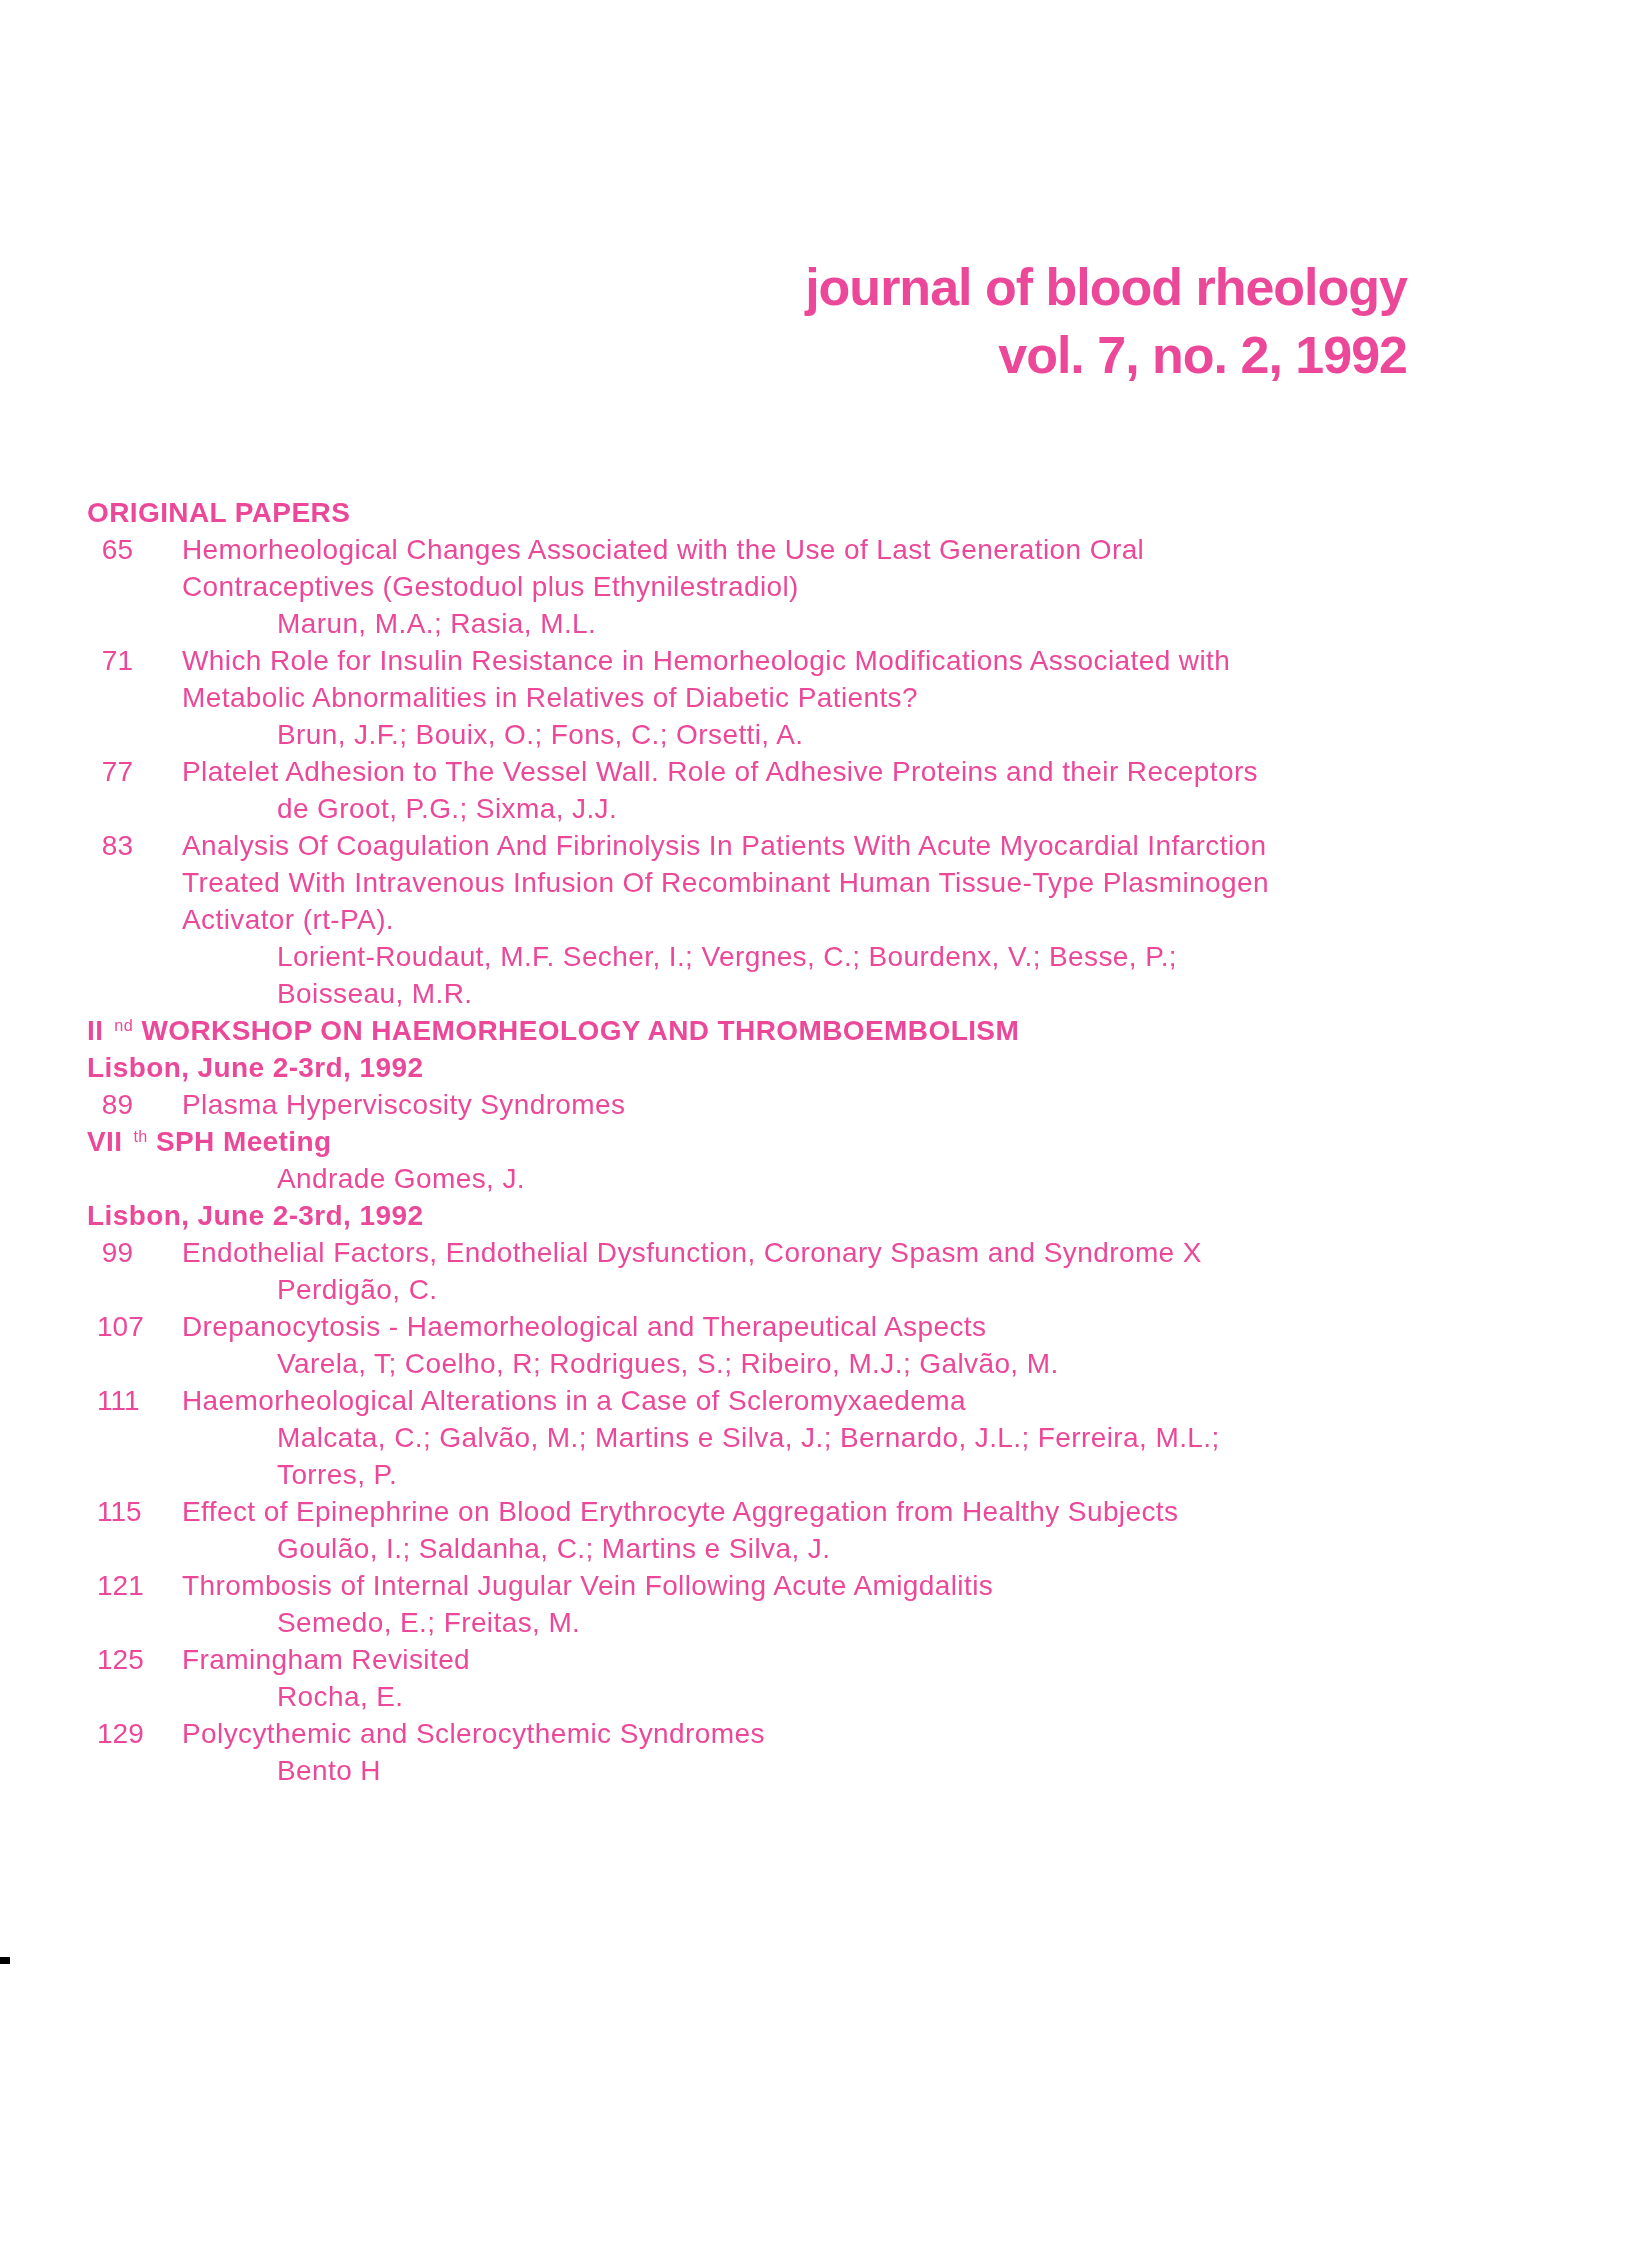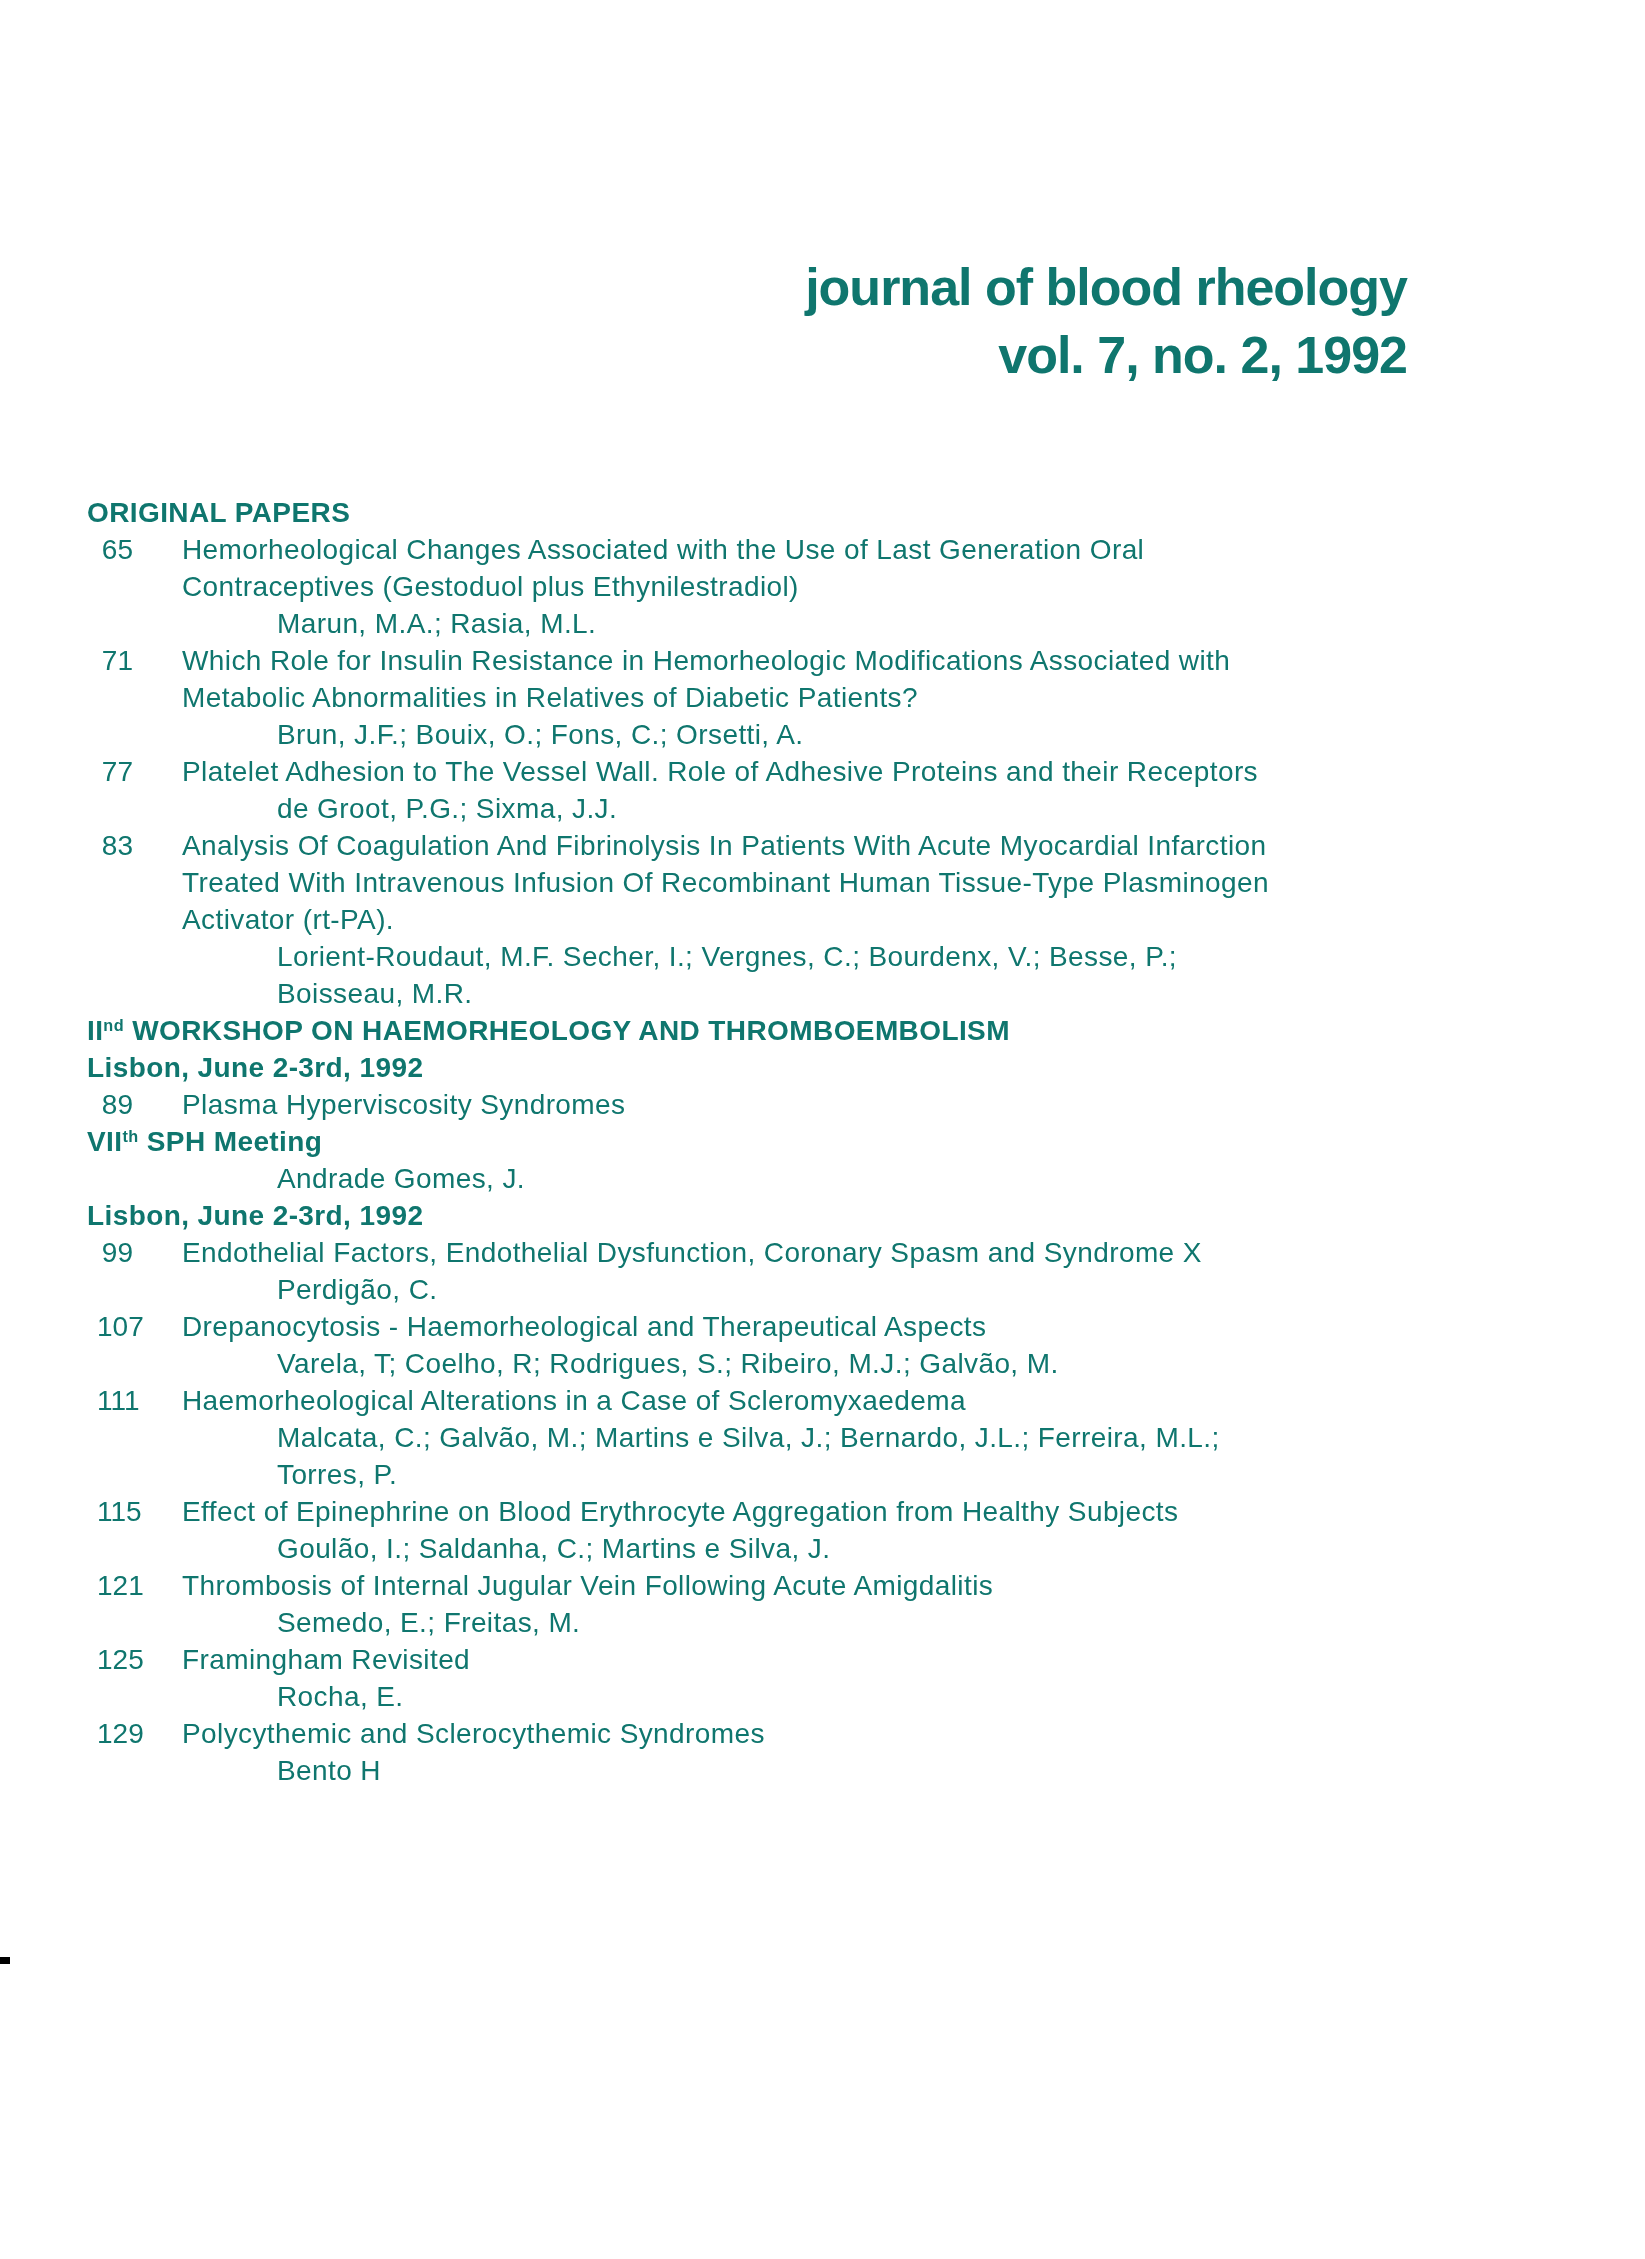--- a/index.html
+++ b/index.html
@@ -7,21 +7,21 @@
     padding: 0;
     background: #ffffff;
   }
   .page {
     position: relative;
     width: 1645px;
     height: 1964px;
     background: #ffffff;
     overflow: hidden;
     font-family: "Liberation Sans", "DejaVu Sans", sans-serif;
-    color: #0f766e;
+    color: #ec4899;
   }
   .title-block {
     position: absolute;
     top: 253px;
     right: 238px;
     text-align: right;
     font-weight: bold;
     font-size: 52px;
     line-height: 68px;
     letter-spacing: -1px;
@@ -50,21 +50,22 @@
   }
   .line-header .text { margin-left: 87px; font-weight: bold; }
   .line-title .text  { margin-left: 182px; }
   .line-cont .text   { margin-left: 182px; }
   .line-author .text { margin-left: 277px; }
   .supscript {
     font-size: 0.58em;
     vertical-align: baseline;
     position: relative;
     top: -0.55em;
-    font-weight: bold;
+    font-weight: normal;
+    margin-left: 11px;
   }
   .scan-artifact {
     position: absolute;
     left: 0;
     bottom: 0;
     width: 9.7px;
     height: 6.8px;
     background: #000000;
   }
 </style>

